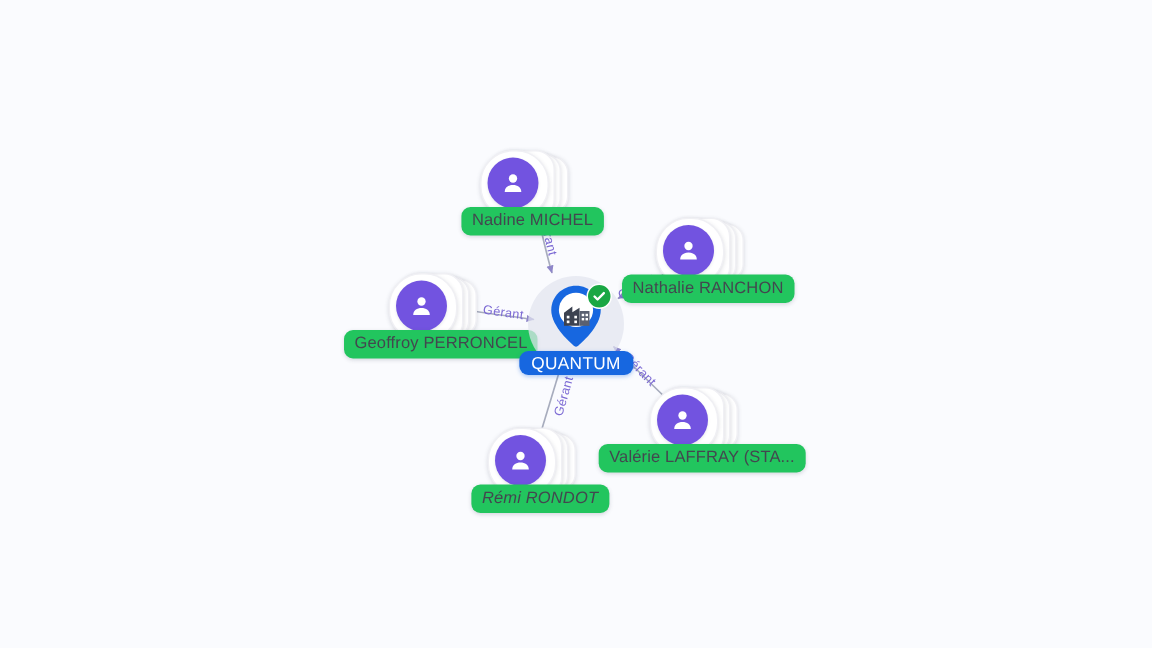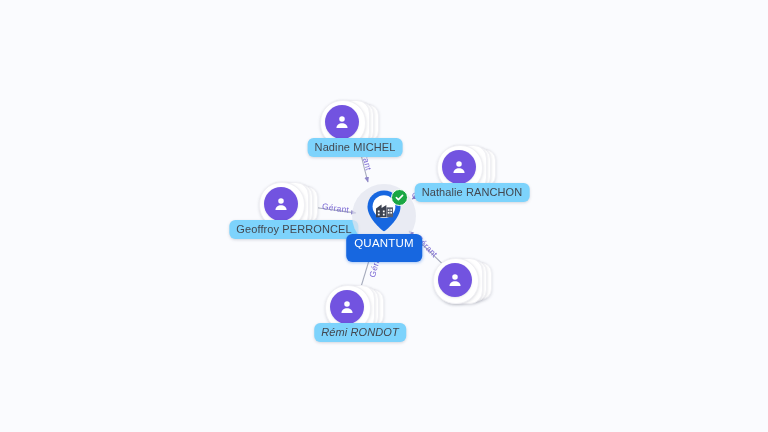--- a/index.html
+++ b/index.html
@@ -70,21 +70,21 @@
     justify-content: center;
     box-shadow: 0 1px 2px rgba(60,64,90,0.12);
   }
   .avatar svg { display: block; }
 
   .person-label {
     position: absolute;
     top: 38px;
     left: 50%;
     transform: translateX(-50%);
-    background: #7dd3fc;
+    background: #22c55e;
     border-radius: 6px;
     padding: 3px 7px 4px 7px;
     font-size: 11px;
     line-height: 12px;
     color: #43474f;
     white-space: nowrap;
     box-shadow: 0 1px 3px rgba(60,64,90,0.20);
     letter-spacing: 0.1px;
   }
 
@@ -136,21 +136,21 @@
   .company-label {
     position: absolute;
     left: 50%;
     top: 50px;
     transform: translateX(-50%);
     background: #1767e0;
     color: #ffffff;
     border-radius: 6px;
     font-size: 11.5px;
     line-height: 13px;
-    padding: 3px 8px 12px 8px;
+    padding: 3px 8px 0 8px;
     white-space: nowrap;
     letter-spacing: 0.2px;
     box-shadow: 0 1px 3px rgba(23,103,224,0.35);
   }
 
   .edge-label {
     position: absolute;
     font-size: 8.5px;
     color: #7c6ad4;
     white-space: nowrap;
@@ -245,20 +245,21 @@
       <div class="stack-card c2"></div>
       <div class="stack-card c1"></div>
       <div class="stack-card c0"></div>
     </div>
     <div class="avatar">
       <svg width="18" height="18" viewBox="0 0 24 24" aria-hidden="true">
         <circle cx="12" cy="8" r="3.7" fill="#ffffff"></circle>
         <path d="M4.6 20c0-4.1 3.4-6.3 7.4-6.3s7.4 2.2 7.4 6.3z" fill="#ffffff"></path>
       </svg>
     </div>
+    <div class="person-label">Valérie LAFFRAY (STA...</div>
   </div>
 
   <div class="person-node" style="left:317px; top:285px;font-style:italic;">
     <div class="card-stack">
       <div class="stack-card c3"></div>
       <div class="stack-card c2"></div>
       <div class="stack-card c1"></div>
       <div class="stack-card c0"></div>
     </div>
     <div class="avatar">

